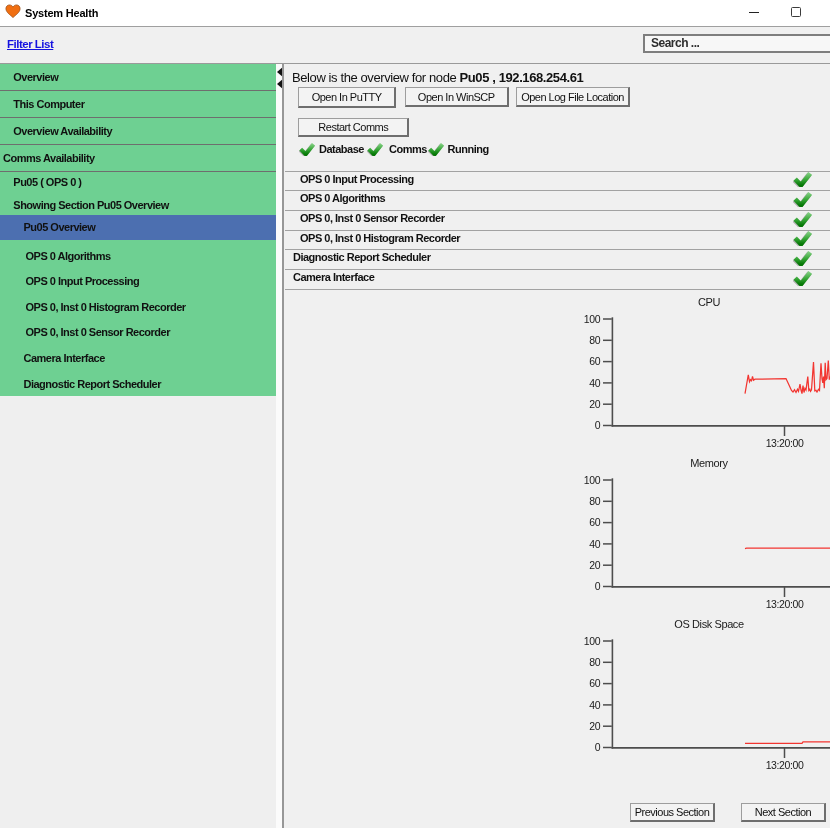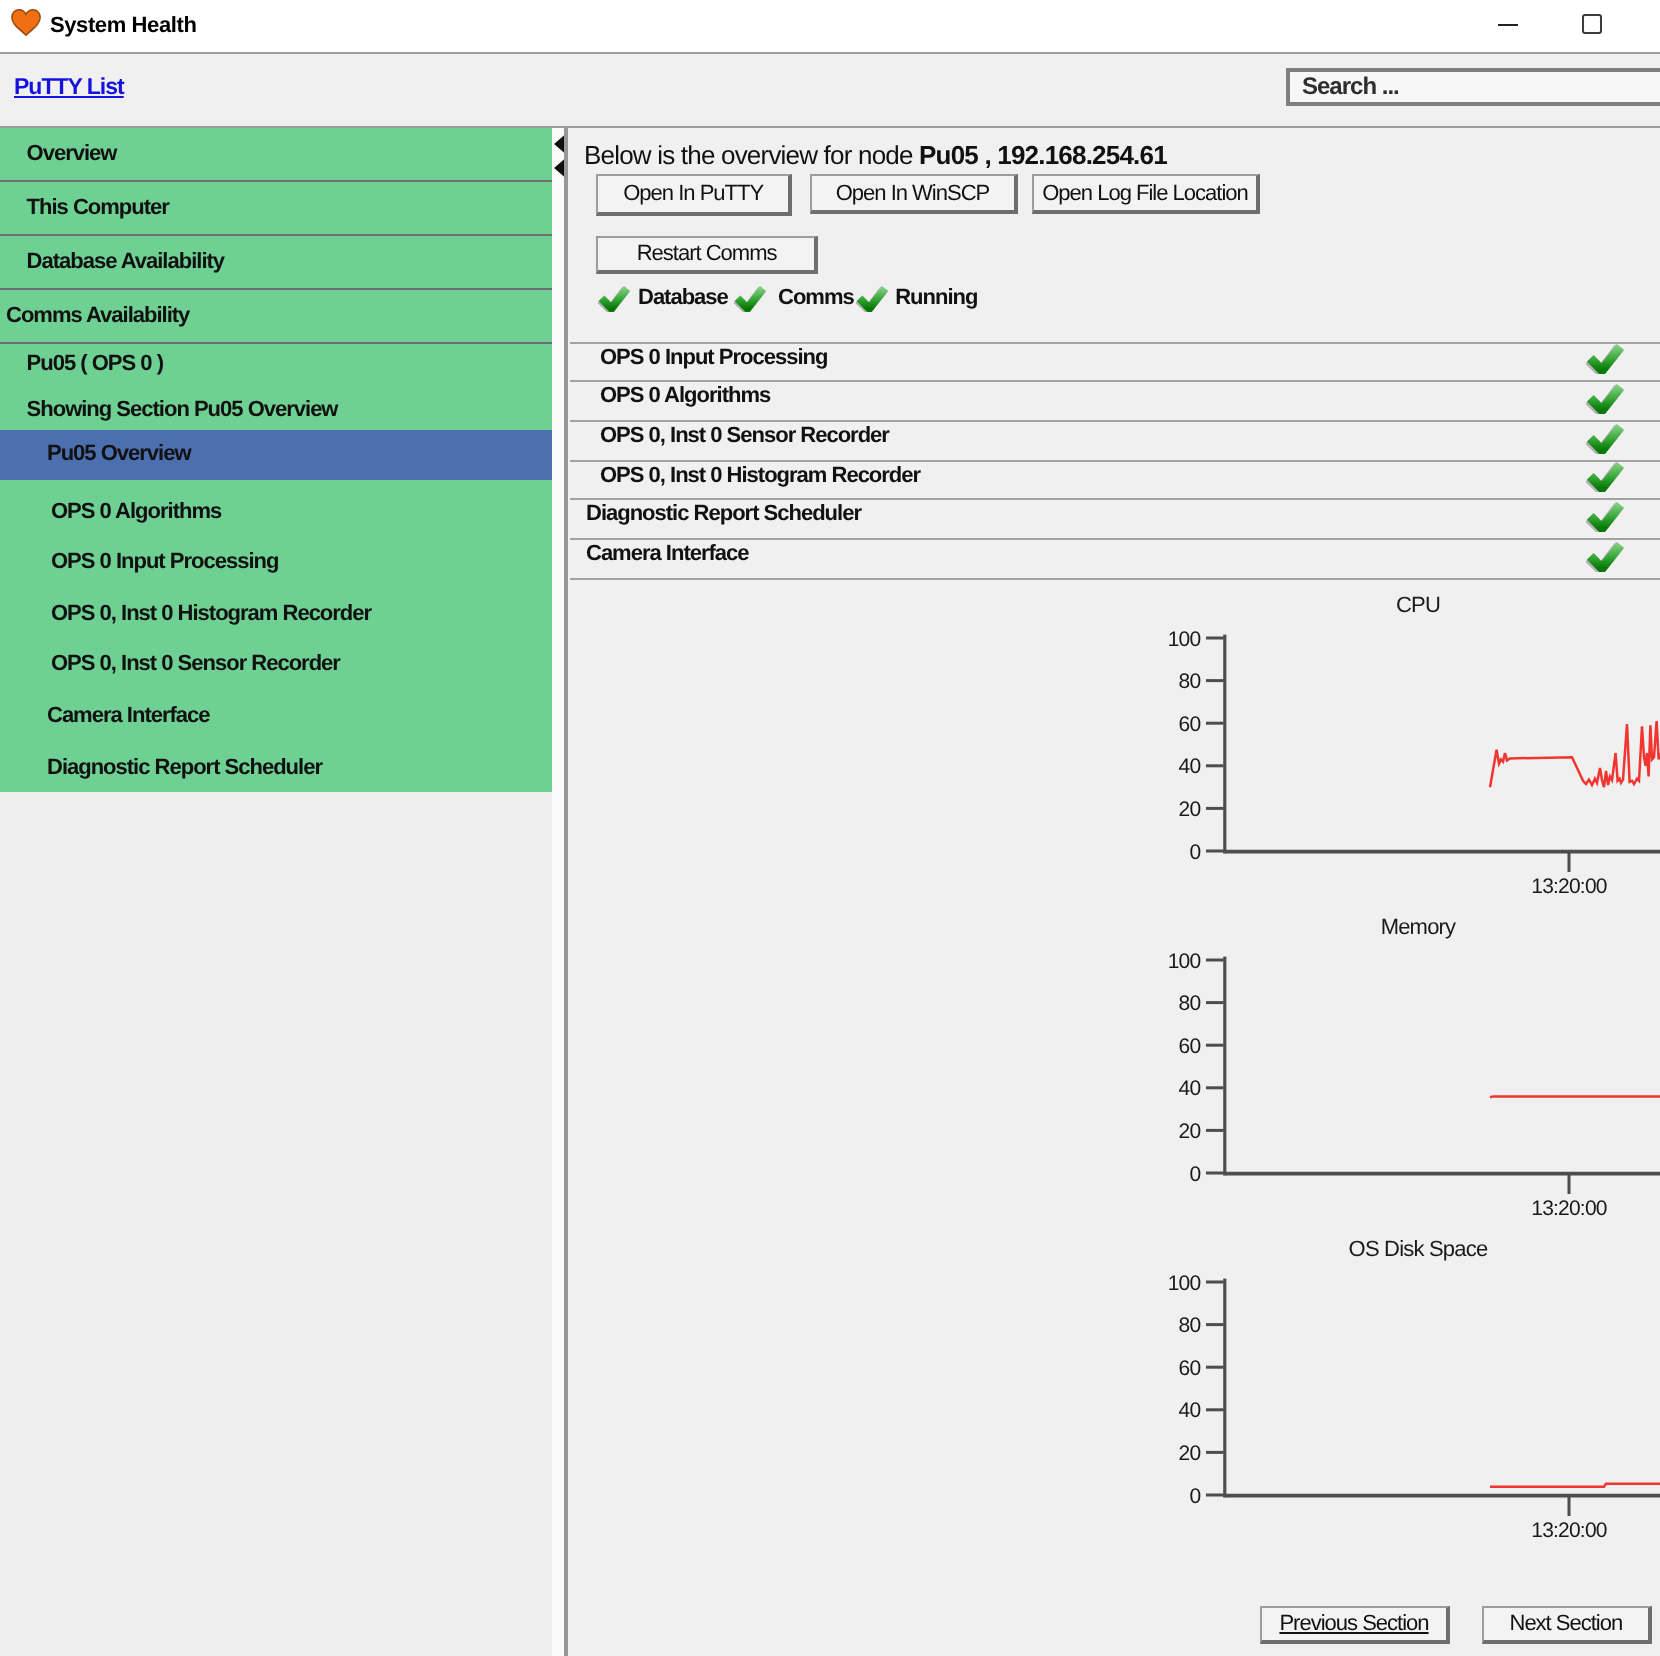--- a/index.html
+++ b/index.html
@@ -14,38 +14,38 @@
 
 <div class="abs" style="left:0;top:0;width:830px;height:26.5px;background:#ffffff;border-bottom:1.3px solid #9f9f9f;"></div>
 <svg class="abs" style="left:5px;top:4px;" width="16" height="15" viewBox="0 0 16 15">
   <path d="M8 13.6 C5.2 10.8 0.9 8.4 0.9 4.6 C0.9 2.2 2.7 0.9 4.5 0.9 C6 0.9 7.3 1.8 8 3.1 C8.7 1.8 10 0.9 11.5 0.9 C13.3 0.9 15.1 2.2 15.1 4.6 C15.1 8.4 10.8 10.8 8 13.6 Z" fill="#f06f12" stroke="#96480e" stroke-width="0.7"></path>
 </svg>
 <div class="abs ctr" style="left:25px;top:0;height:26px;font-size:11px;letter-spacing:-0.2px;color:#000;">System Health</div>
 <div class="abs" style="left:749.3px;top:11.6px;width:9.9px;height:1.5px;background:#222;"></div>
 <div class="abs" style="left:790.6px;top:7.2px;width:10.2px;height:9.4px;border:1.8px solid #3c3c3c;border-radius:1.5px;background:#fff;"></div>
 
 <div class="abs ctr" style="left:7px;top:27px;height:34px;">
-    <span style="color:#1512e0;text-decoration:underline;font-size:11.5px;">PuTTY List</span>
+    <span style="color:#1512e0;text-decoration:underline;font-size:11.5px;">Filter List</span>
   </div>
 <div class="abs" style="left:643px;top:33.5px;width:187px;height:19.6px;background:#f7f7f7;border:2px solid #7e7e7e;border-right:none;"></div>
 <div class="abs ctr" style="left:651px;top:33.5px;height:19.6px;color:#2e2e2e;font-size:12px;">Search ...</div>
 
 <div class="abs" style="left:0;top:63px;width:830px;height:1.3px;background:#9a9a9a;"></div>
 
 <div class="abs" style="left:0;top:64.3px;width:276px;height:332.2px;background:#6ed092;"></div>
 <div class="abs" style="left:0;top:396.5px;width:276px;height:431.5px;background:#efefef;"></div>
 <div class="abs" style="left:0;top:90.2px;width:276px;height:1.2px;background:#6e6e6e;"></div>
 <div class="abs" style="left:0;top:117.2px;width:276px;height:1.2px;background:#6e6e6e;"></div>
 <div class="abs" style="left:0;top:144.2px;width:276px;height:1.2px;background:#6e6e6e;"></div>
 <div class="abs" style="left:0;top:171.2px;width:276px;height:1.2px;background:#6e6e6e;"></div>
 <div class="abs" style="left:0;top:214.5px;width:276px;height:25.5px;background:#4c6fb0;"></div>
 
 <div class="abs ctr" style="left:13.3px;top:64.3px;height:26px;">Overview</div>
 <div class="abs ctr" style="left:13.3px;top:91.3px;height:26px;">This Computer</div>
-<div class="abs ctr" style="left:13.3px;top:118.3px;height:26px;">Database Availability</div>
+<div class="abs ctr" style="left:13.3px;top:118.3px;height:26px;">Overview Availability</div>
 <div class="abs ctr" style="left:3px;top:145.3px;height:26px;">Comms Availability</div>
 <div class="abs ctr" style="left:13.3px;top:169px;height:26px;">Pu05 ( OPS 0 )</div>
 <div class="abs ctr" style="left:13.3px;top:192px;height:26px;">Showing Section&nbsp;<b>Pu05 Overview</b></div>
 <div class="abs ctr" style="left:23.5px;top:214.5px;height:25.5px;">Pu05 Overview</div>
 <div class="abs ctr" style="left:25.5px;top:242.5px;height:26px;">OPS 0 Algorithms</div>
 <div class="abs ctr" style="left:25.5px;top:268px;height:26px;">OPS 0 Input Processing</div>
 <div class="abs ctr" style="left:25.5px;top:293.7px;height:26px;">OPS 0, Inst 0 Histogram Recorder</div>
 <div class="abs ctr" style="left:25.5px;top:319.3px;height:26px;">OPS 0, Inst 0 Sensor Recorder</div>
 <div class="abs ctr" style="left:23.5px;top:345px;height:26px;">Camera Interface</div>
 <div class="abs ctr" style="left:23.5px;top:370.6px;height:26px;">Diagnostic Report Scheduler</div>
@@ -193,14 +193,14 @@
     <text x="40.2" y="54.1">80</text>
     <text x="40.2" y="75.4">60</text>
     <text x="40.2" y="96.7">40</text>
     <text x="40.2" y="118">20</text>
     <text x="40.2" y="139.3">0</text>
   </g>
   <text x="224.5" y="156.5" font-size="10.5" text-anchor="middle" fill="#1a1a1a">13:20:00</text>
   <polyline fill="none" stroke="#f23530" stroke-width="1.25" points="185,131.4 242,131.4 243,129.9 270,129.9"></polyline>
 </svg>
 
-<div class="btn" style="left:630px;top:803px;width:95px;height:18.7px;text-decoration:underline;">Previous Section</div>
+<div class="btn" style="left:630px;top:803px;width:85px;height:18.7px;">Previous Section</div>
 <div class="btn" style="left:740.8px;top:803px;width:85.3px;height:18.7px;">Next Section</div>
 
 </body></html>

